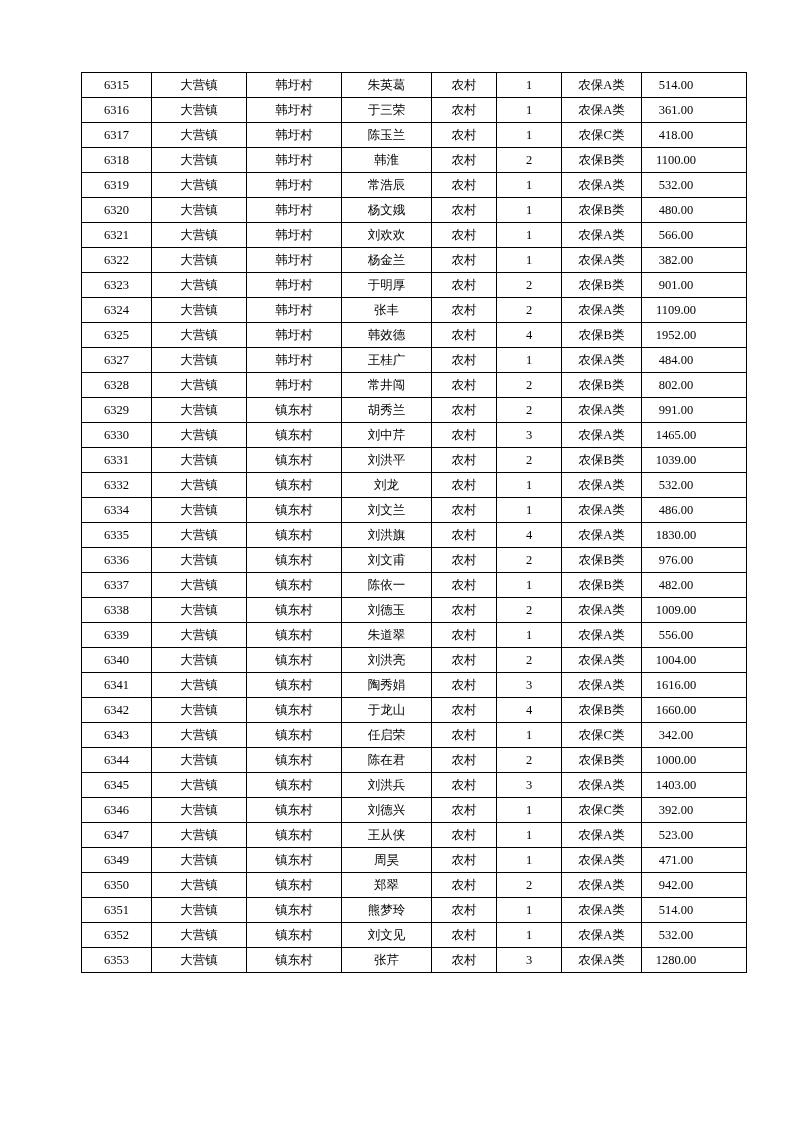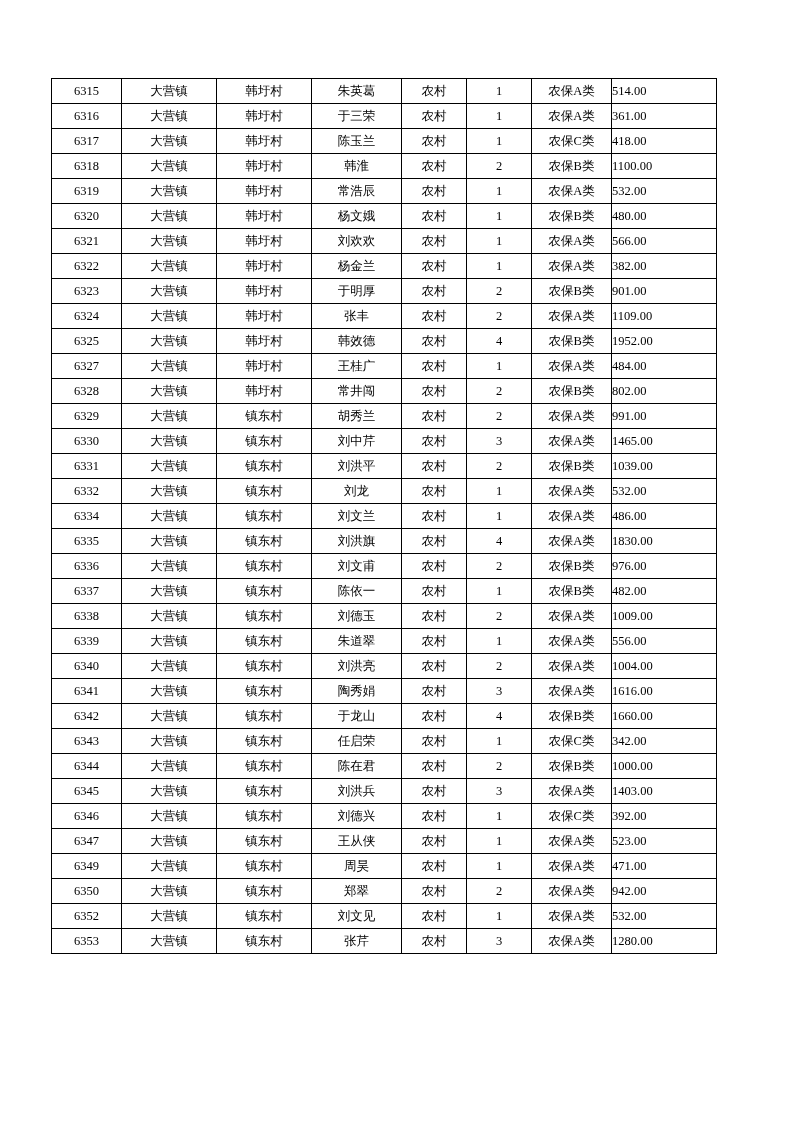--- a/index.html
+++ b/index.html
@@ -9,40 +9,39 @@
   body {
     width: 793px;
     height: 1122px;
     background: #ffffff;
     position: relative;
     font-family: "Liberation Serif", "DejaVu Serif", serif;
     color: #000;
   }
   .sheet-table {
     position: absolute;
-    left: 51px;
+    left: 81px;
     top: 72px;
     width: 665px;
     border-collapse: collapse;
     table-layout: fixed;
-    margin-top: 6px;
   }
   .sheet-table td {
     border: 1px solid #000;
     height: 24px;
     font-size: 12.5px;
     line-height: 24px;
     text-align: center;
     vertical-align: middle;
     padding: 0;
     white-space: nowrap;
     overflow: hidden;
   }
   .sheet-table td.amount {
-    text-align: left;
+    text-align: center;
     padding-right: 36px;
   }
 </style>
 </head>
 <body>
 
 <table class="sheet-table">
   <colgroup>
     <col style="width:70px">
     <col style="width:95px">
@@ -378,20 +377,30 @@
         <td>6350</td>
         <td>大营镇</td>
         <td>镇东村</td>
         <td>郑翠</td>
         <td>农村</td>
         <td>2</td>
         <td>农保A类</td>
         <td class="amount">942.00</td>
       </tr>
       <tr>
+        <td>6351</td>
+        <td>大营镇</td>
+        <td>镇东村</td>
+        <td>熊梦玲</td>
+        <td>农村</td>
+        <td>1</td>
+        <td>农保A类</td>
+        <td class="amount">514.00</td>
+      </tr>
+      <tr>
         <td>6352</td>
         <td>大营镇</td>
         <td>镇东村</td>
         <td>刘文见</td>
         <td>农村</td>
         <td>1</td>
         <td>农保A类</td>
         <td class="amount">532.00</td>
       </tr>
       <tr>

